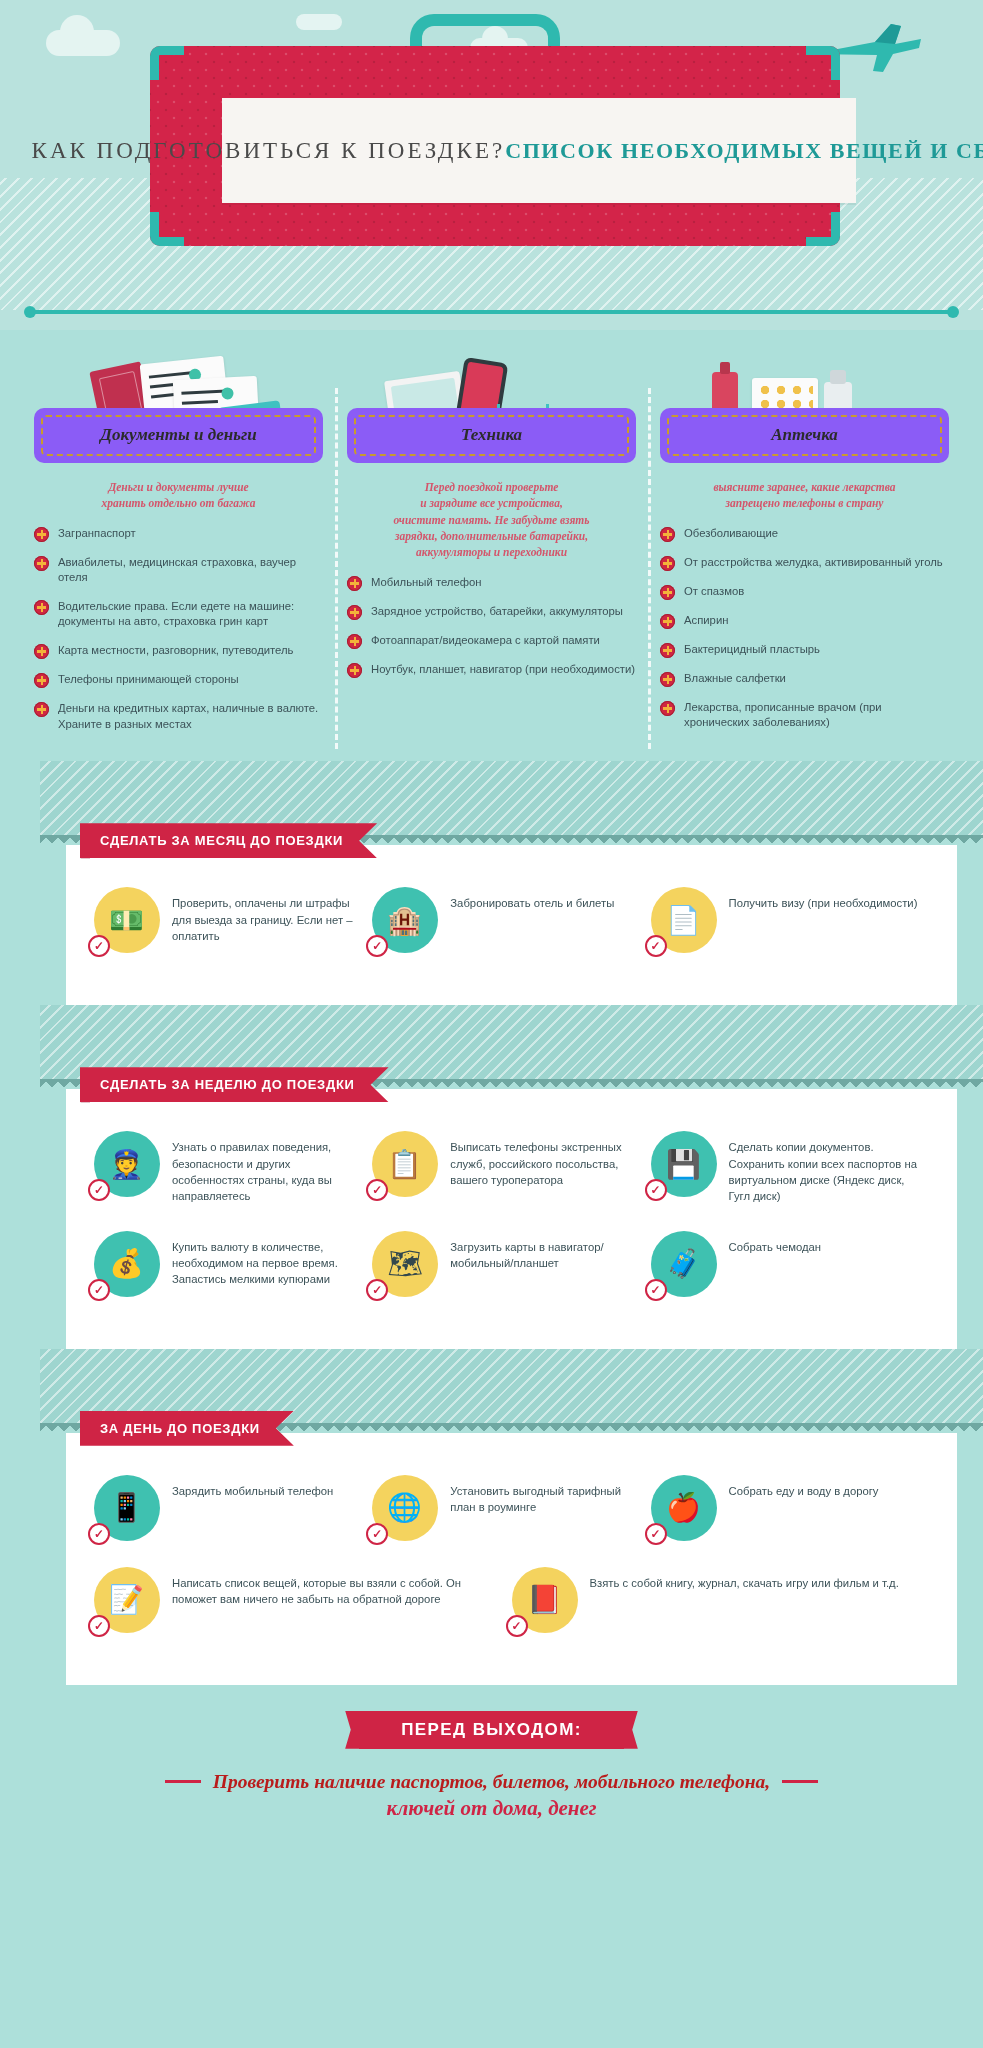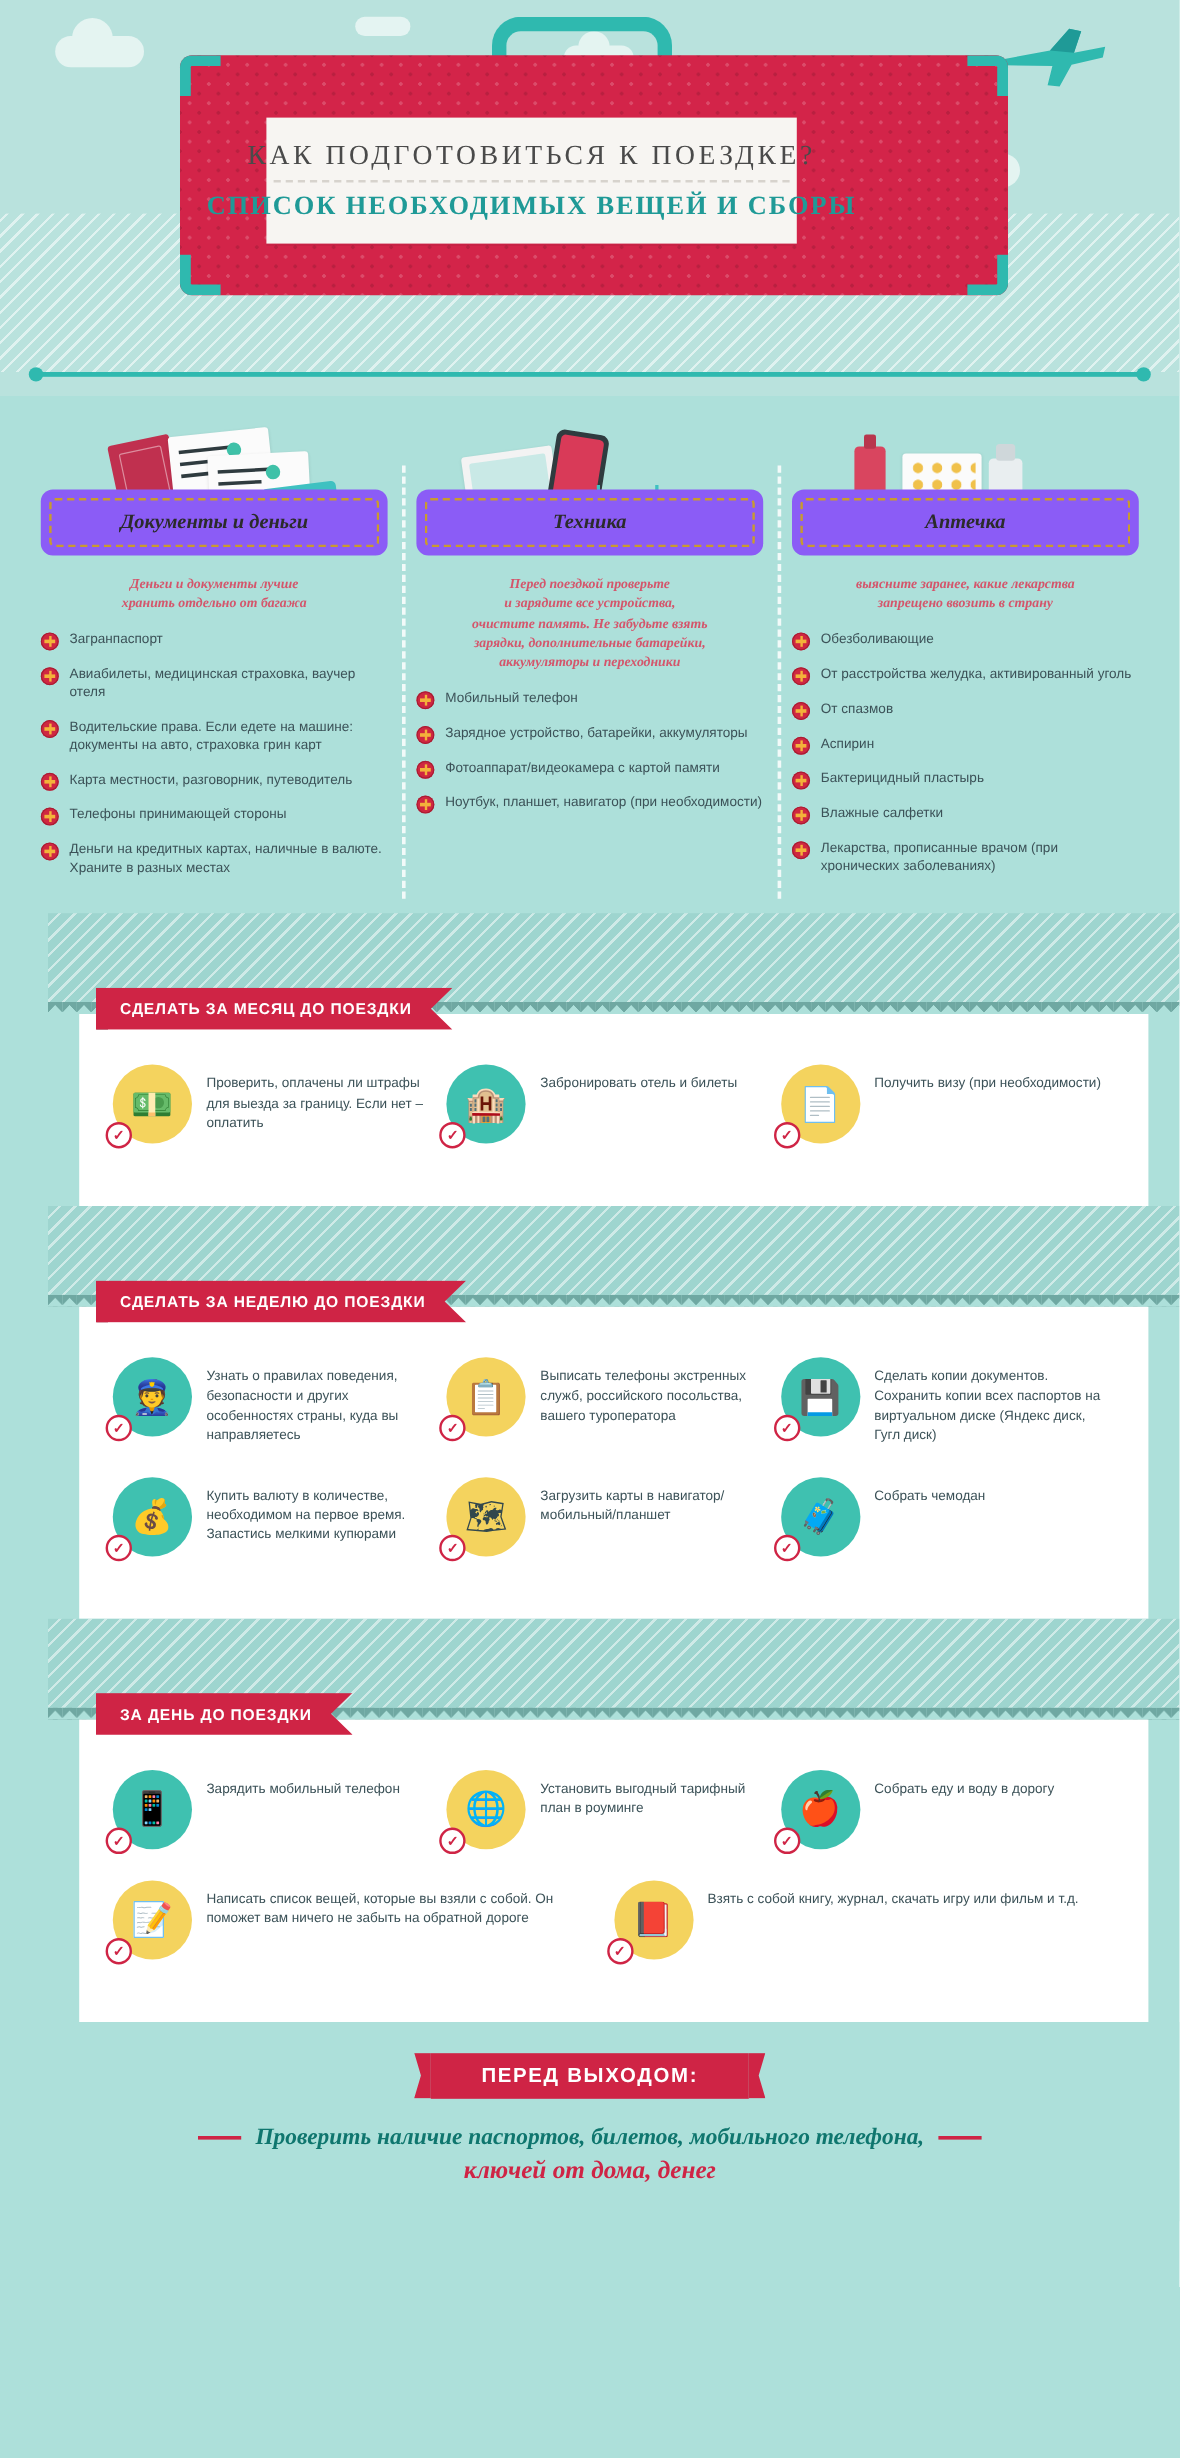--- a/index.html
+++ b/index.html
@@ -77,23 +77,23 @@
     position: absolute; width: 34px; height: 34px;
     border: 9px solid #2fb9af; z-index: 3;
   }
   .corner.tl { left: 150px; top: 46px;  border-right: none; border-bottom: none; border-radius: 10px 0 0 0;}
   .corner.tr { left: 806px; top: 46px;  border-left: none;  border-bottom: none; border-radius: 0 10px 0 0;}
   .corner.bl { left: 150px; top: 212px; border-right: none; border-top: none;    border-radius: 0 0 0 10px;}
   .corner.br { left: 806px; top: 212px; border-left: none;  border-top: none;    border-radius: 0 0 10px 0;}
 
   .title-plate {
     position: absolute; left: 222px; top: 98px;
-    width: 442px; height: 105px;
+    width: 634px; height: 105px;
     background: #f7f5f2;
-    display: flex; flex-direction: column;
+    display: flex; flex-direction: row;
     align-items: center; justify-content: center;
     z-index: 4;
     box-shadow: 0 2px 0 rgba(0,0,0,.05);
   }
   .title-main {
     font-family: "Liberation Serif", serif;
     font-size: 23px; letter-spacing: 3px;
     color: #4a4a4a; font-weight: 400;
     white-space: nowrap;
   }
@@ -294,21 +294,21 @@
   .foot-ribbon::before { left: -14px; clip-path: polygon(0 0, 100% 0, 100% 100%, 0 100%, 40% 50%); }
   .foot-ribbon::after  { right: -14px; clip-path: polygon(0 0, 100% 0, 60% 50%, 100% 100%, 0 100%); }
   .foot-line {
     display: flex; align-items: center; justify-content: center;
     gap: 12px; margin-top: 20px;
   }
   .foot-dash { width: 36px; height: 3px; background: #cf2445; }
   .foot-text {
     font-family: "Liberation Serif", serif;
     font-weight: 700; font-style: italic;
-    font-size: 19.5px; line-height: 1.32; color: #0f766e;
+    font-size: 19.5px; line-height: 1.32; color: #b91c1c;
     white-space: nowrap;
   }
   .foot-text2 {
     font-family: "Liberation Serif", serif;
     font-weight: 700; font-style: italic;
     font-size: 21px; color: #cf2445; margin-top: 2px;
   }
 </style>
 </head>
 <body>
@@ -440,21 +440,21 @@
         <div class="bottle"></div>
         <div class="pills"></div>
         <div class="spray"></div>
       </div>
       <div class="cat-plaque">
         <div class="cat-plaque-inner">
           <div class="cat-title">Аптечка</div>
         </div>
       </div>
       <div class="cat-note" style="white-space:pre-line">выясните заранее, какие лекарства
-запрещено ввозить в страну</div>
+запрещено телефоны в страну</div>
       <ul class="bullets">
         <li>
             <span class="plus"></span>
             <span>Обезболивающие</span>
           </li>
         <li>
             <span class="plus"></span>
             <span>От расстройства желудка, активированный уголь</span>
           </li>
         <li>

